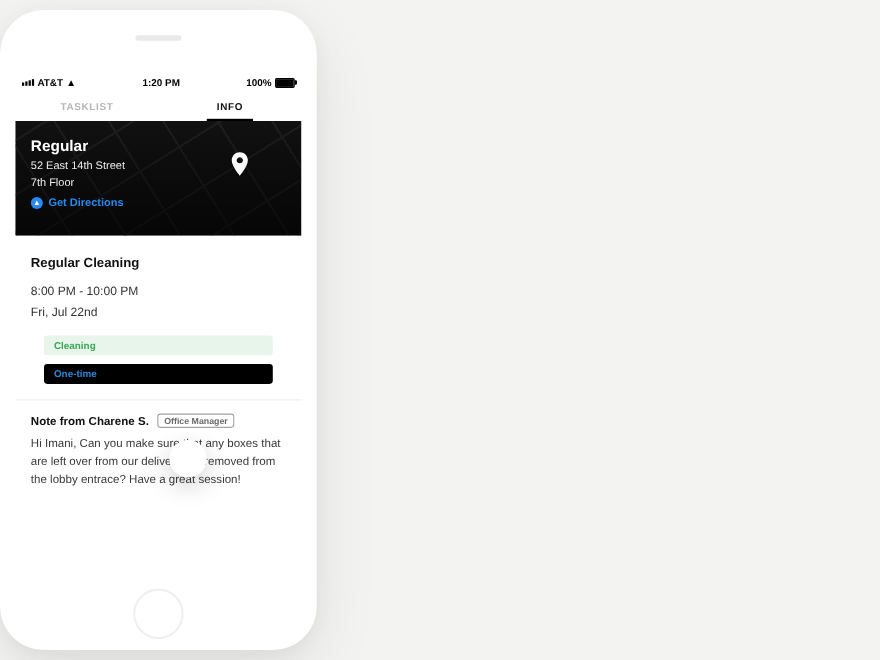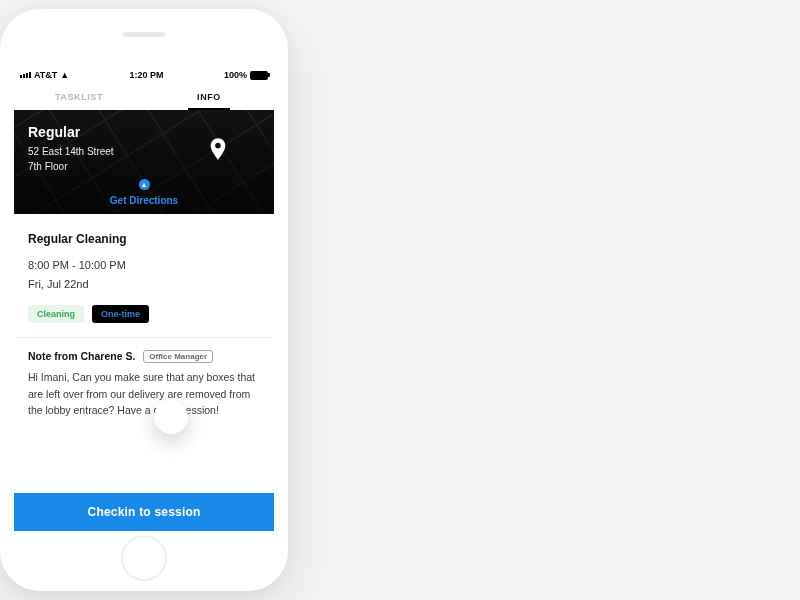--- a/index.html
+++ b/index.html
@@ -118,29 +118,29 @@
     position:absolute; inset:0;
     background:
       linear-gradient(to top, rgba(0,0,0,0.78), rgba(0,0,0,0.55) 60%, rgba(0,0,0,0.35)),
       repeating-linear-gradient(-32deg, #2e2e2e 0 2px, transparent 2px 42px),
       repeating-linear-gradient(58deg, #2e2e2e 0 2px, transparent 2px 42px),
       #1a1a1a;
   }
   .hero-content { position:relative; padding: 14px 14px 10px; z-index:2; }
   .biz { font-size:14px; font-weight:700; margin:0 0 5px; }
   .addr { font-size:10px; line-height:1.45; color:#ececec; }
-  .getdir { margin-top:5px; display:flex; align-items:center; gap:5px; color:#288af1; font-size:10px; font-weight:600;flex-direction:column; }
+  .getdir { margin-top:5px; display:flex; align-items:center; gap:5px; color:#288af1; font-size:10px; font-weight:600; }
   .getdir .a-icon { width:11px; height:11px; border-radius:50%; background:#288af1; color:#fff; display:inline-flex; align-items:center; justify-content:center; font-size:7px; font-weight:800; }
   .pin { position:absolute; top:28px; right:48px; z-index:3; }
   .pin svg { width:16px; height:22px; fill:#fff; }
   
   .body { padding: 14px 14px 0; background:#fff; }
   .title { font-size:12px; font-weight:700; color:#111; margin:4px 0 10px; }
   .meta { font-size:11px; color:#333; line-height:1.7; }
-  .chips { display:flex; gap:8px; margin:12px 0 14px; }
+  .chips { display:flex; gap:8px; margin:12px 12px 14px;flex-direction:column; }
   .chip { font-size:9px; font-weight:600; padding:4px 9px; border-radius:3px; }
   .chip.green { background:#e8f5ea; color:#3aa656; }
   .chip.blue  { background:#000000; color:#2d86d6; }
   .divider { height:1px; background:#eee; margin: 0 -14px; }
   .note { padding-top: 12px; font-size:10.5px; }
   .note-hdr { color:#111; font-weight:600; margin-bottom:6px; }
   .badge { display:inline-block; font-size:8px; font-weight:600; color:#6a6a6a; border:1px solid #a3a3a3; border-radius:3px; padding:1px 5px; margin-left:5px; vertical-align:1px; background:#fff; }
   .note-body { color:#3a3a3a; line-height:1.55; }
   
   .float-circle {
@@ -242,19 +242,16 @@
           <div class="note-hdr">
             <span>Note from Charene S.</span>
             <span class="badge">Office Manager</span>
           </div>
           <div class="note-body">Hi Imani, Can you make sure that any boxes that are left over from our delivery are removed from the lobby entrace? Have a great session!</div>
         </div>
       </div>
 
       <div class="float-circle"></div>
 
-      <div class="cta">
-        <span>Checkin to session</span>
-      </div>
 
     </div>
   </div>
 </div>
 
 </body></html>

